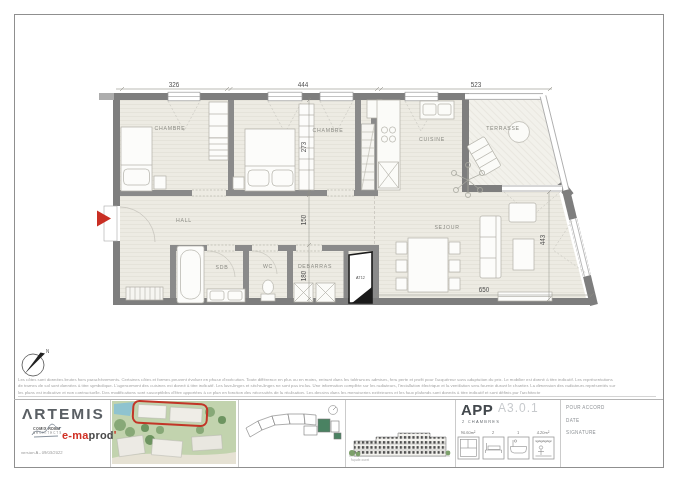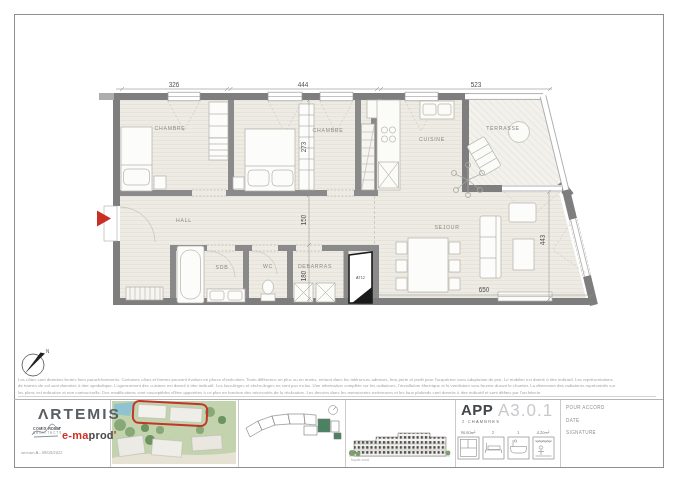--- a/index.html
+++ b/index.html
@@ -15,31 +15,31 @@
   
   .disclaimer{position:absolute;left:18px;top:377px;width:638px;color:#a3a3a3;}
   .disclaimer .dline{font-size:4.3px;line-height:6.3px;white-space:nowrap;overflow:hidden;}
   .disclaimer-rule{position:absolute;left:18px;top:396px;width:638px;border-top:1px solid #d4d4d4;}
   
   .titleblock{position:absolute;left:14px;top:399px;width:649px;height:67px;border-top:1px solid #b5b5b5;}
   .tb-cell{position:absolute;top:0;height:67px;border-right:1px solid #cbcbcb;}
   .cellA{left:0;width:96px;} .cellB{left:96px;width:128px;} .cellC{left:224px;width:107px;}
   .cellD{left:331px;width:110px;} .cellE{left:441px;width:105px;} .cellF{left:546px;width:102px;border-right:none;}
   .brand-name{position:absolute;left:22px;top:405px;font-size:15.5px;font-weight:bold;
-        letter-spacing:2px;color:#5a5f64;margin-left:16px;}
+        letter-spacing:2px;color:#5a5f64;}
   .partner{position:absolute;left:33px;top:427px;line-height:4px;}
   .partner .p1{font-size:3.6px;font-weight:bold;color:#4c4c4c;letter-spacing:0.4px;}
   .partner .p2{font-size:3px;color:#8a8a8a;letter-spacing:1px;}
   .producer{position:absolute;left:62px;top:429px;font-size:11px;font-weight:bold;letter-spacing:0.2px;}
   .producer .red{color:#d03024;} .producer .dark{color:#4a4a4a;}
   .version{position:absolute;left:21px;top:450px;font-size:4.2px;color:#999;}
   .app-title{position:absolute;left:461px;top:401px;font-size:15px;font-weight:bold;
         color:#43484d;letter-spacing:0.5px;}
   .app-sub{position:absolute;left:462px;top:419px;font-size:4px;color:#6b7075;letter-spacing:1.2px;}
-  .app-code{position:absolute;left:498px;top:401px;font-size:17px;color:#c7cacd;letter-spacing:1px;}
+  .app-code{position:absolute;left:498px;top:401px;font-size:12px;color:#c7cacd;letter-spacing:1px;}
   .stat-label{position:absolute;top:430px;width:22px;text-align:center;font-size:4px;color:#777;}
   .sl1{left:457px;} .sl2{left:482px;} .sl3{left:507px;} .sl4{left:532px;}
   .sig-label{position:absolute;left:566px;font-size:4.6px;color:#8e9296;letter-spacing:0.4px;}
   .sg1{top:405px;} .sg2{top:418px;} .sg3{top:430px;}
   .elev-caption{position:absolute;left:351px;top:458px;font-size:3.2px;color:#aaa;}
   .sig-scribble{position:absolute;left:30px;top:423px;}
 </style>
 </head>
 <body>
 

